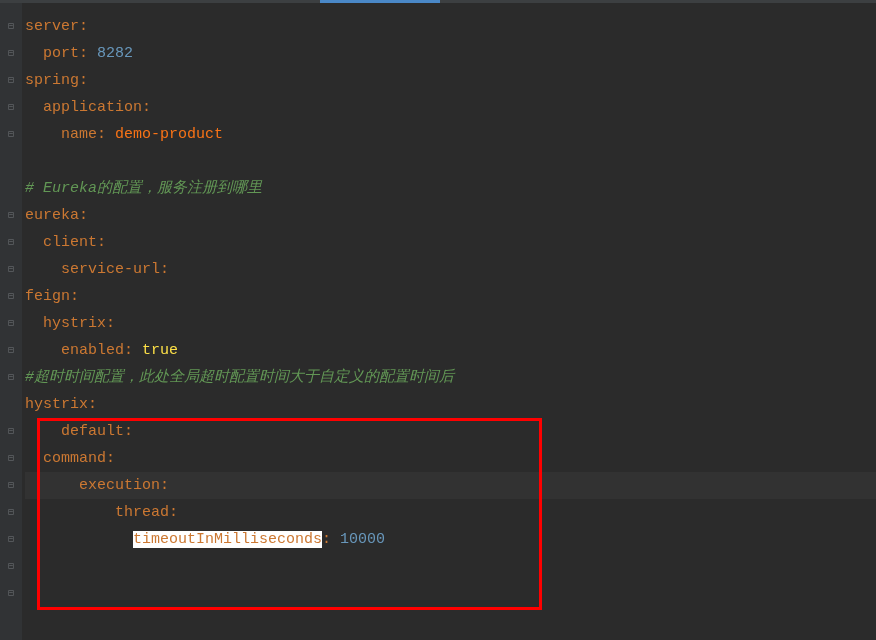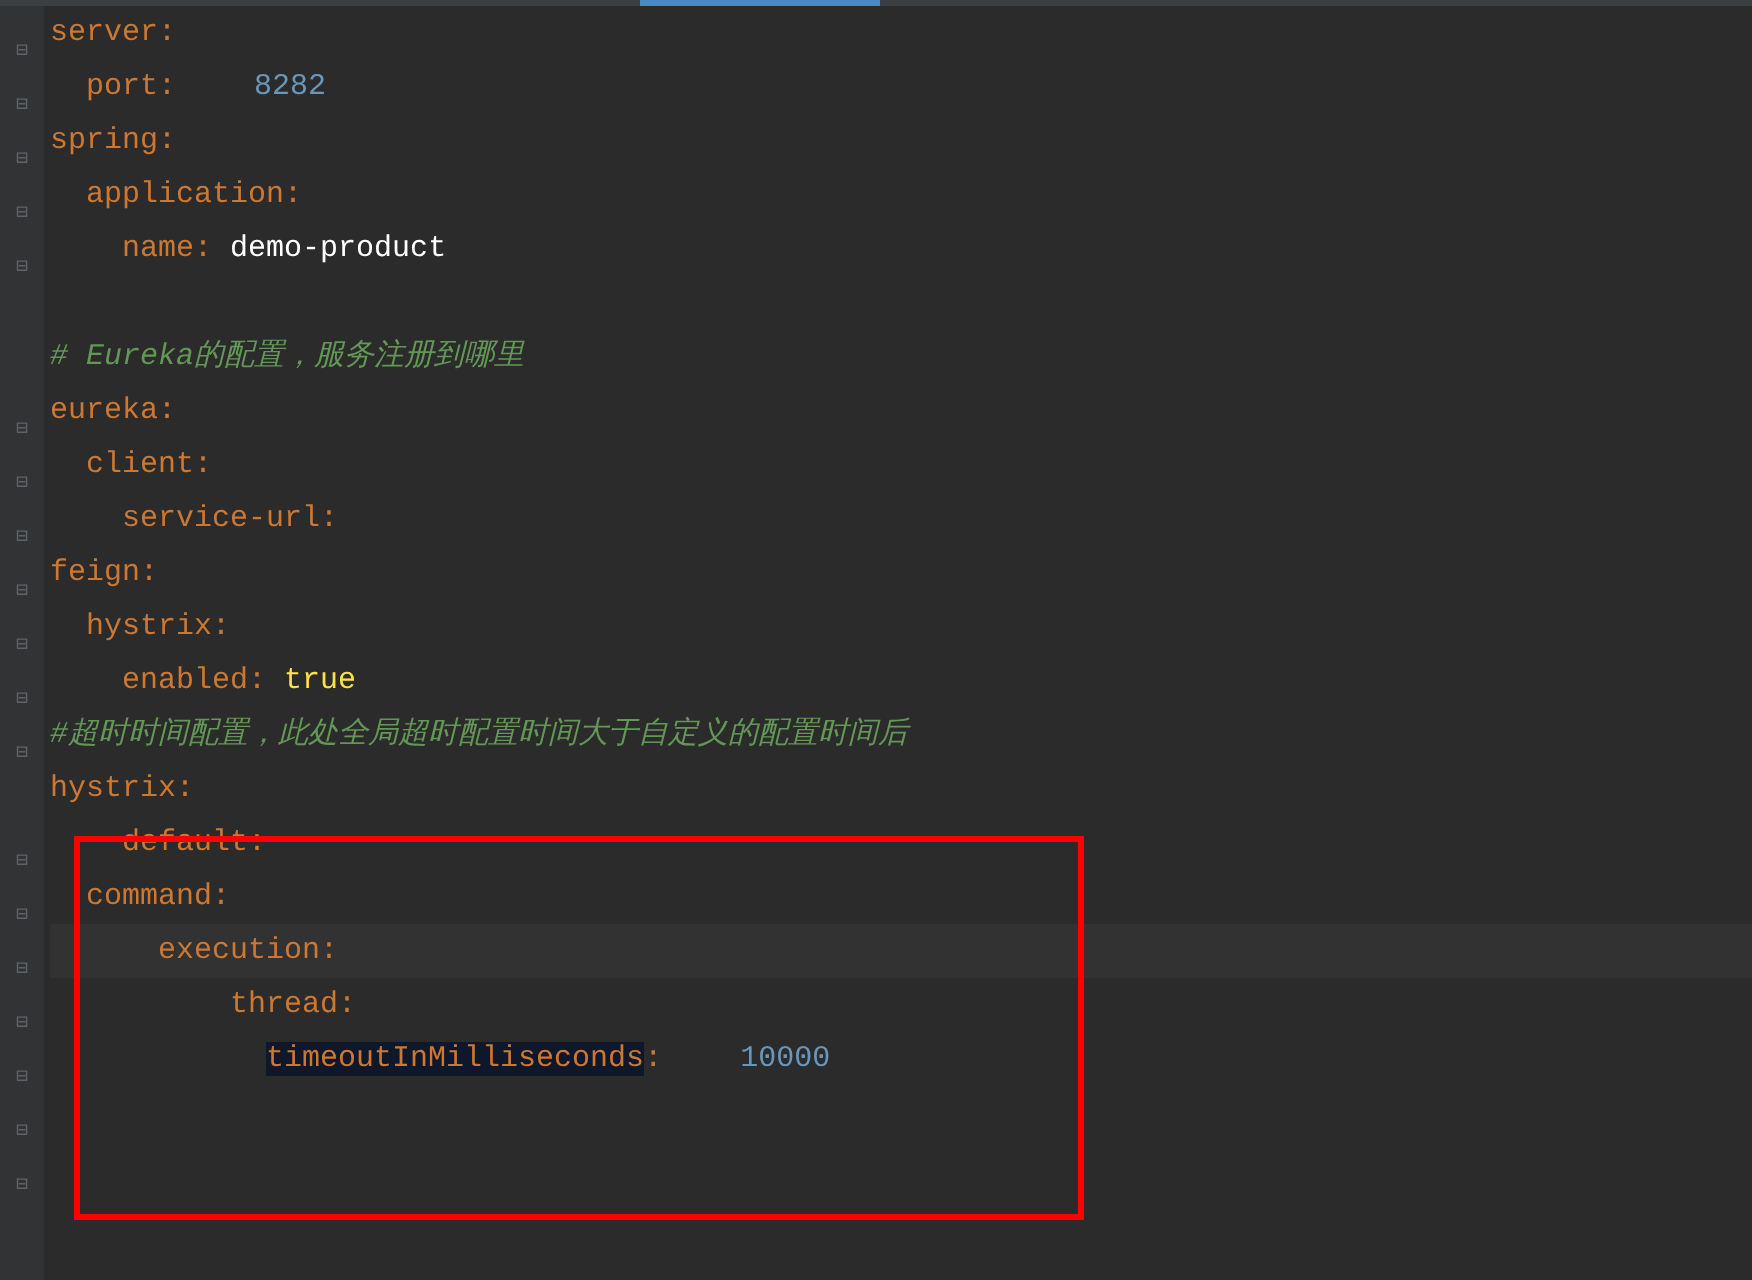--- a/index.html
+++ b/index.html
@@ -41,38 +41,39 @@
     }
     .fold {
       height: 27px;
       color: #606366;
       font-size: 10px;
       text-align: center;
       line-height: 27px;
     }
     .code {
       flex: 1;
+      padding-top: 10px;
       padding-left: 3px;
       position: relative;
     }
     .line {
       height: 27px;
       white-space: pre;
     }
     .line.current {
       background: #323232;
     }
     .key { color: #cc7832; }
     .colon { color: #cc7832; }
-    .number { color: #6897bb; margin-left: 30px; }
+    .number { color: #6897bb; }
     .bool { color: #fde047; }
     .comment-gr { color: #629755; font-style: italic; margin-top: 24px; }
-    .plain { color: #ffffff; margin-top: 40px; }
+    .plain { color: #f97316; margin-top: 40px; }
     .highlighted {
-      background: #0f172a;
+      background: #ffffff;
     }
     .red-box {
       position: absolute;
       border: 3px solid #ff0000;
       pointer-events: none;
     }
   </style>
 </head>
 <body>
 

